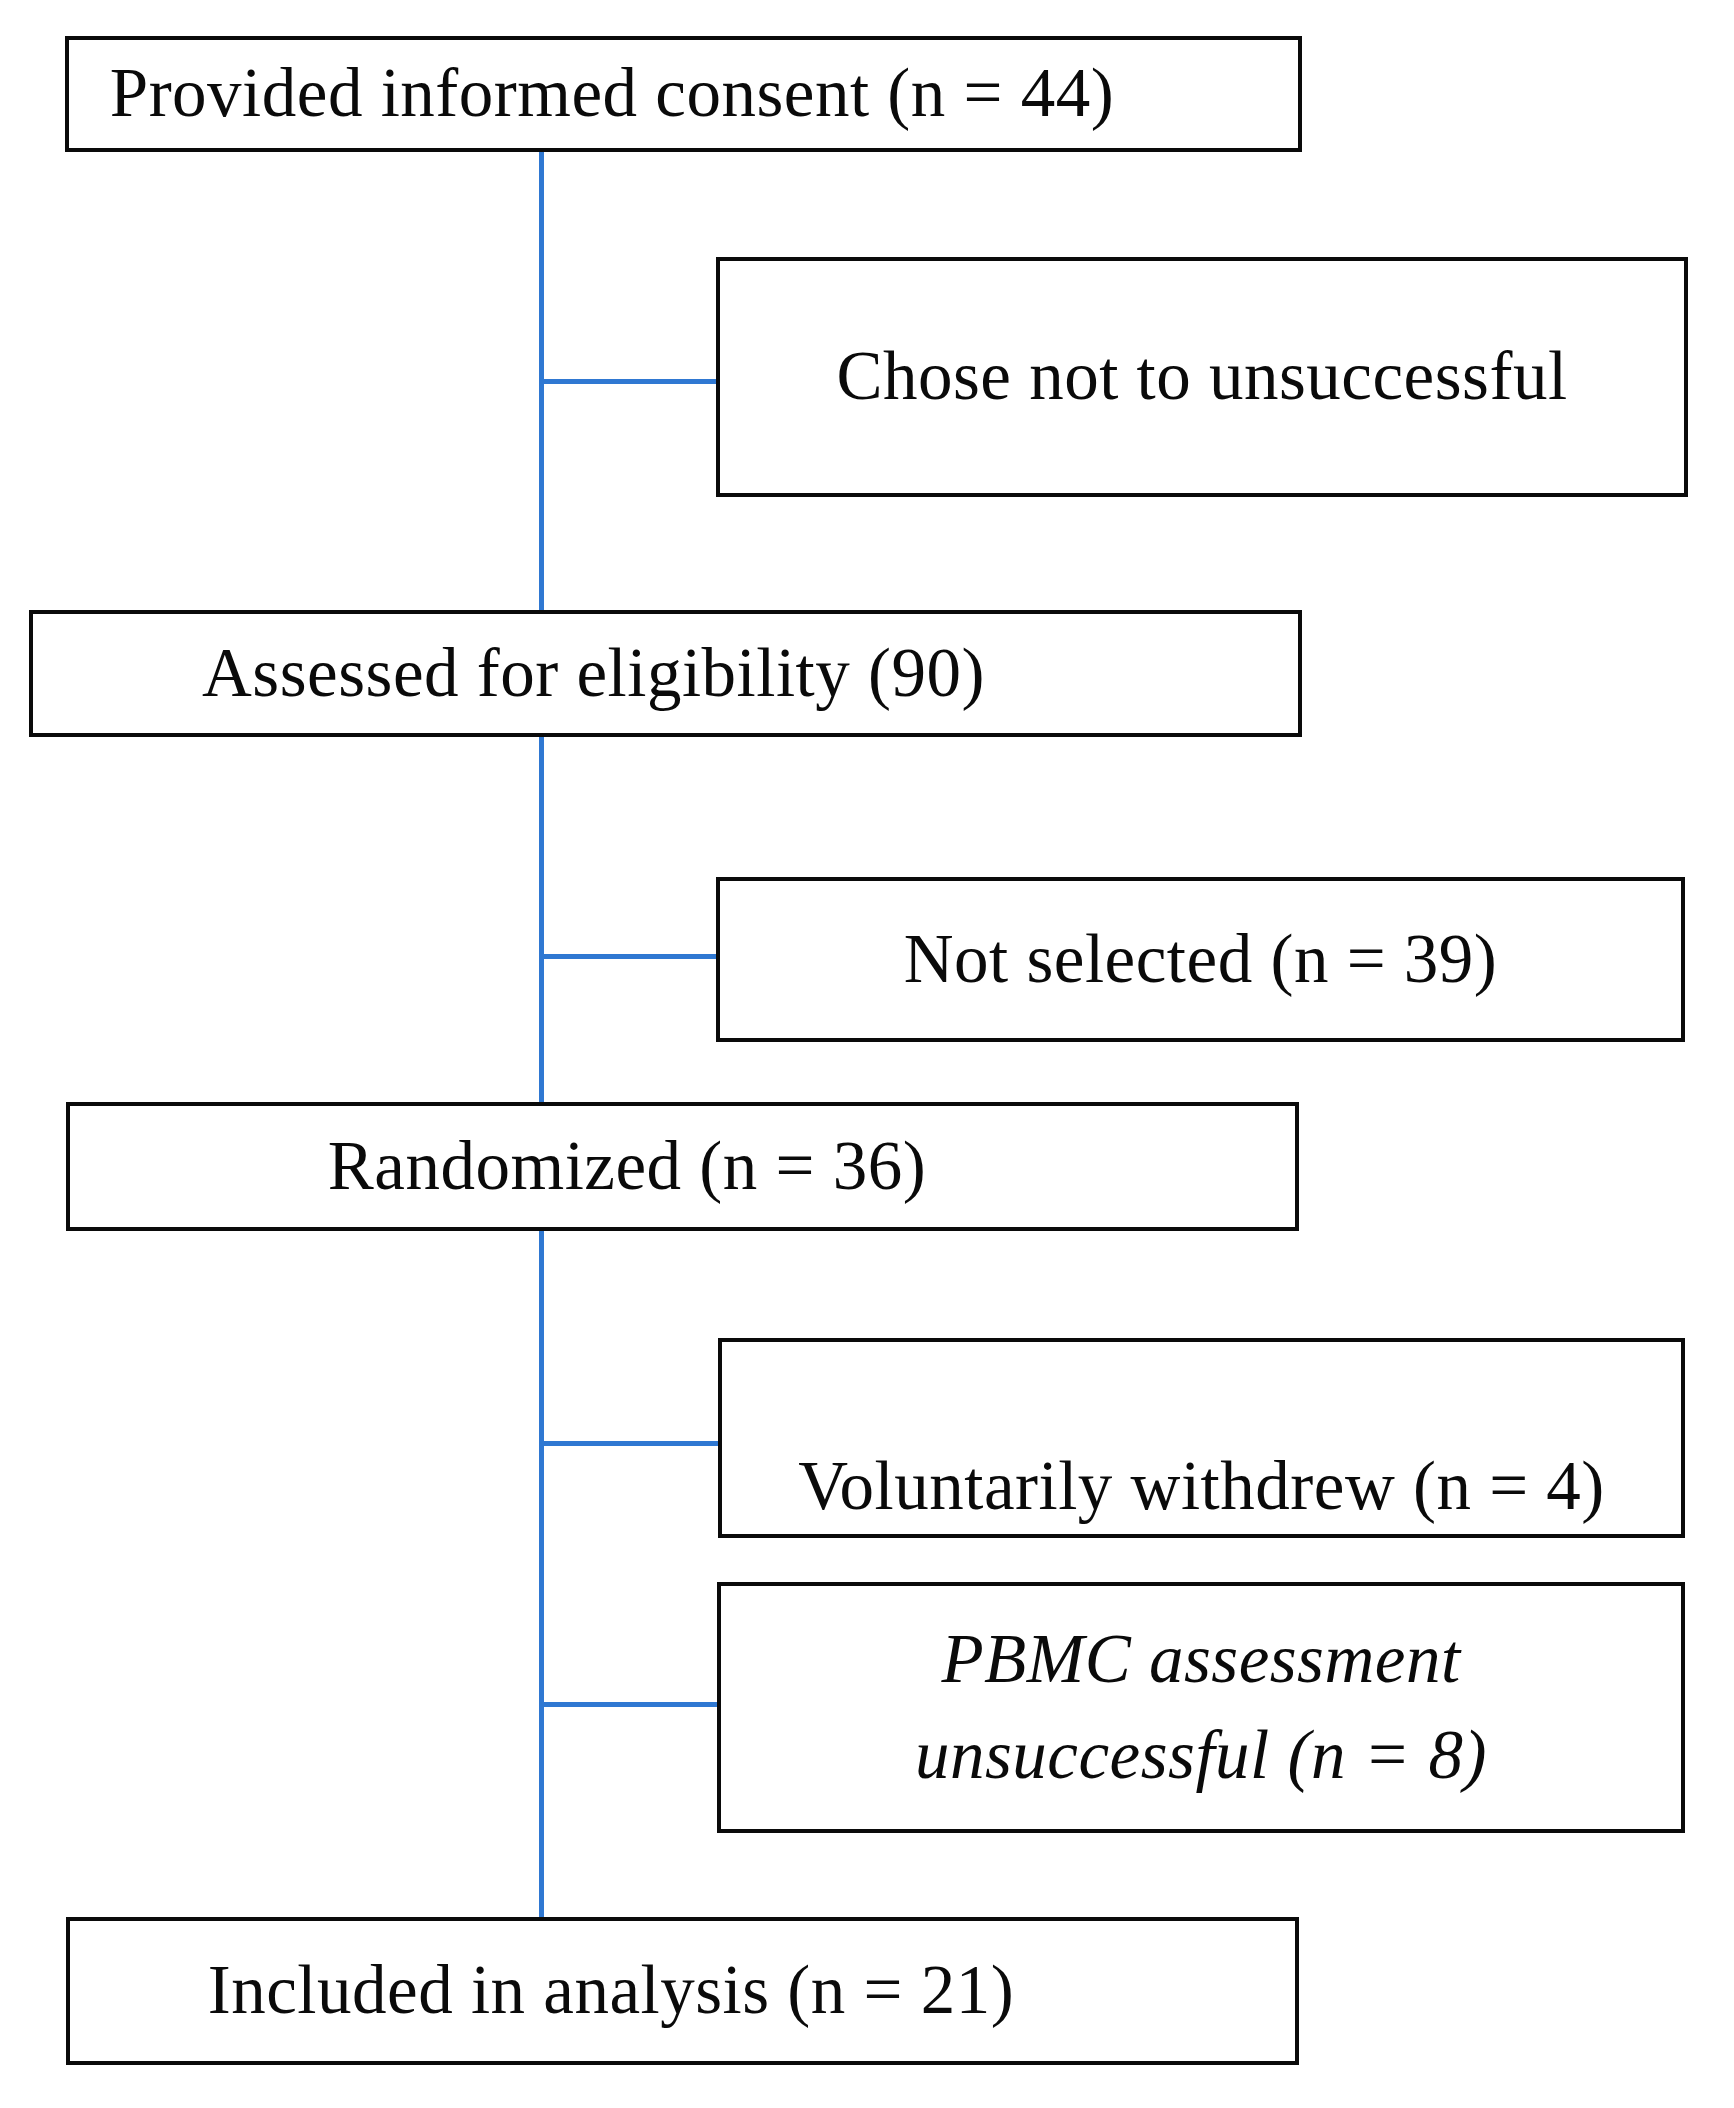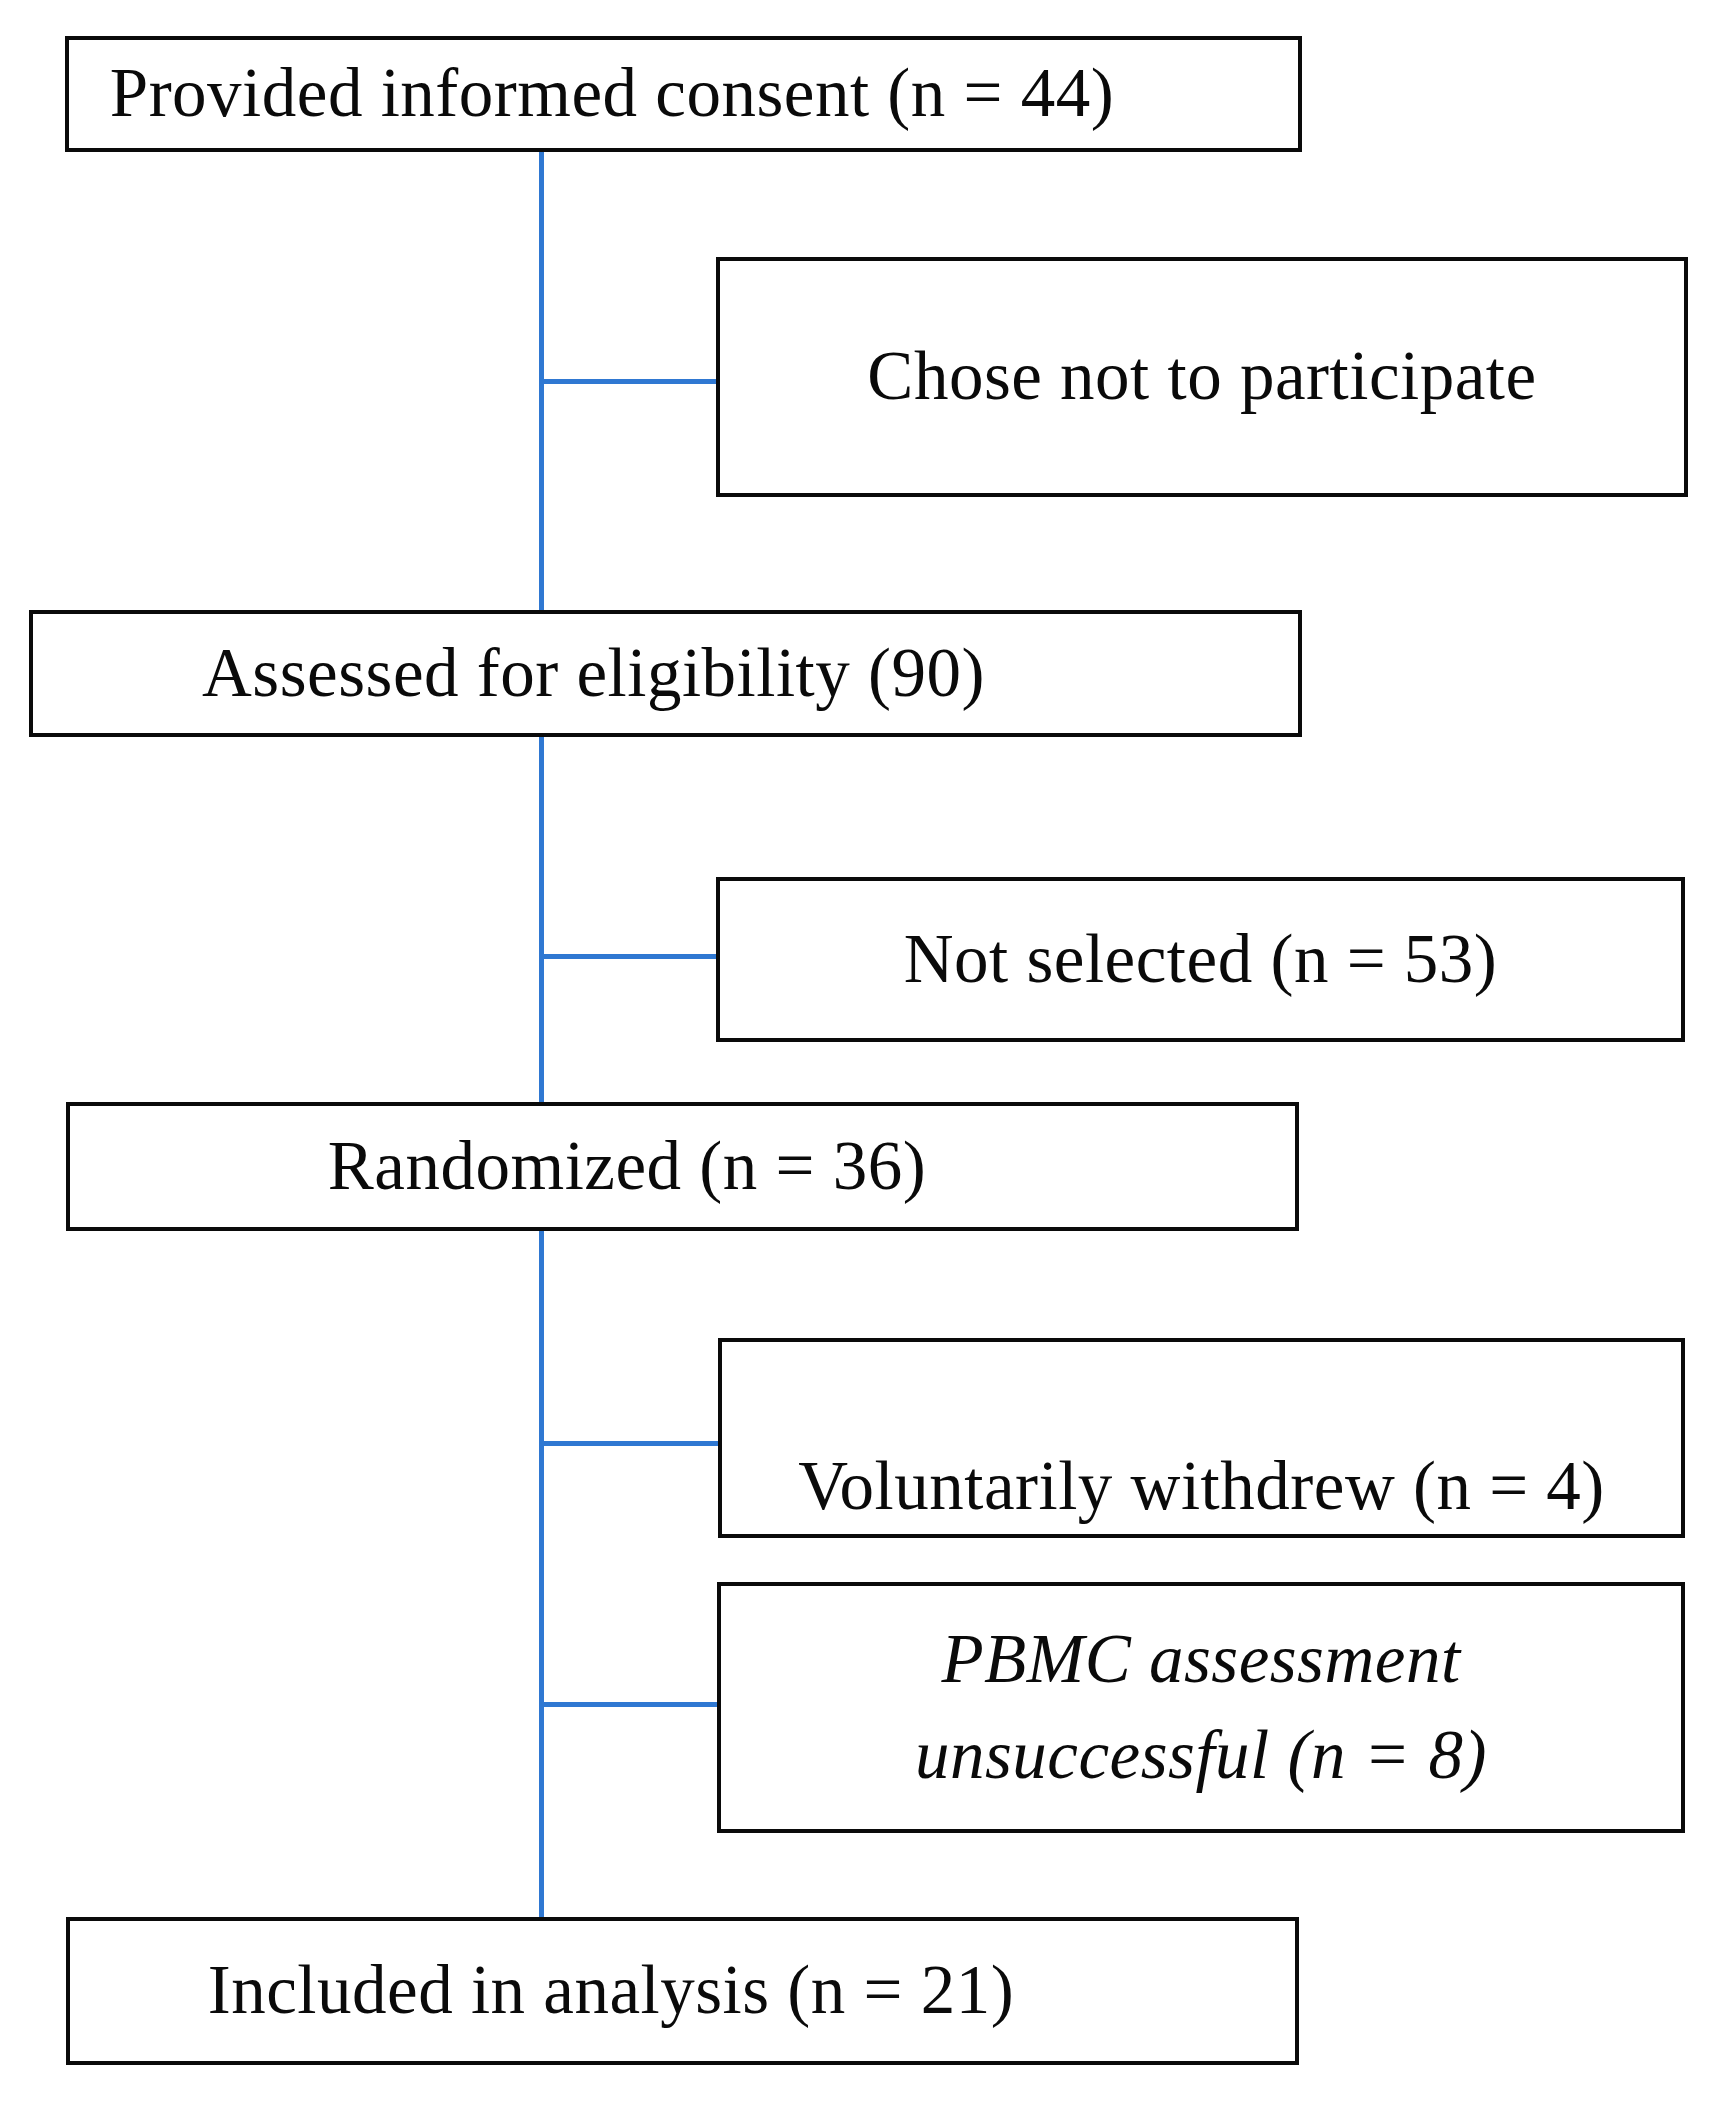--- a/index.html
+++ b/index.html
@@ -62,29 +62,29 @@
   <div id="stub-1" class="connector" style="background: rgb(47, 120, 210);"></div>
   <div id="stub-2" class="connector" style="background: rgb(47, 120, 210);"></div>
   <div id="stub-3" class="connector" style="background: rgb(47, 120, 210);"></div>
   <div id="stub-4" class="connector" style="background: rgb(47, 120, 210);"></div>
 
   <div class="node main" id="n-consent">
     <span class="line">Provided informed consent (n = 44)</span>
   </div>
 
   <div class="node side" id="n-chose-not">
-    <span class="line">Chose not to participate</span>
+    <span class="line">Chose not to unsuccessful</span>
   </div>
 
   <div class="node main" id="n-assessed">
     <span class="line">Assessed for eligibility (90)</span>
   </div>
 
   <div class="node side" id="n-not-selected">
-    <span class="line">Not selected (n = 53)</span>
+    <span class="line">Not selected (n = 39)</span>
   </div>
 
   <div class="node main" id="n-randomized">
     <span class="line">Randomized (n = 36)</span>
   </div>
 
   <div class="node side" id="n-withdrew">
     <span class="line">Voluntarily withdrew (n = 4)</span>
   </div>
 

